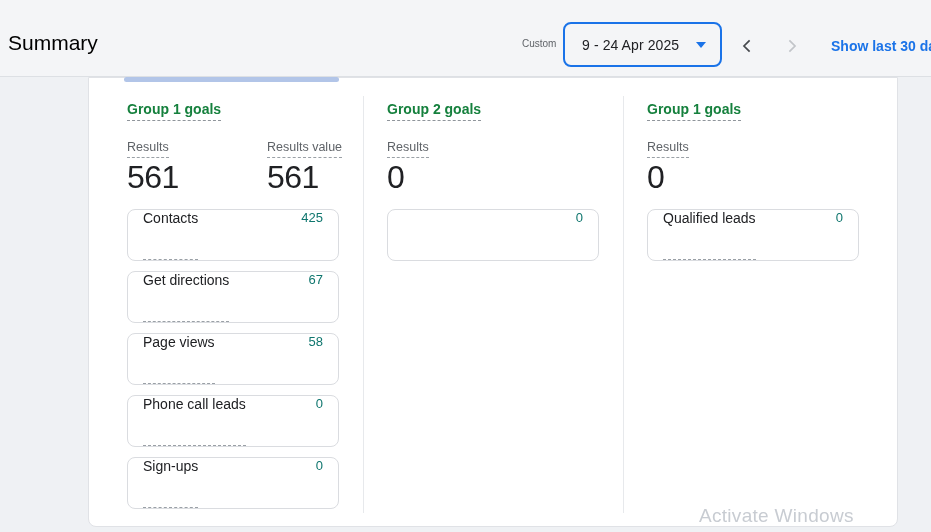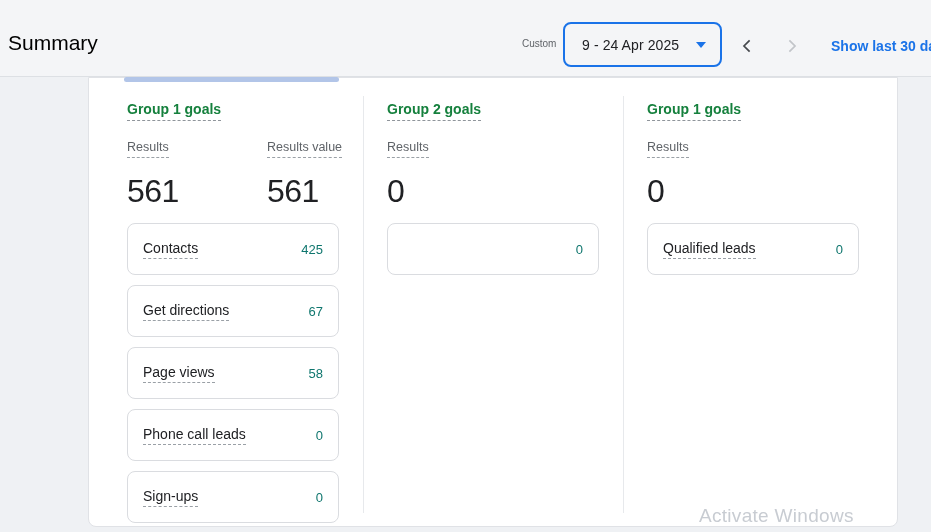--- a/index.html
+++ b/index.html
@@ -70,27 +70,27 @@
     display:inline-block;margin:0;font-size:14px;font-weight:bold;color:#15803d;
     border-bottom:1px dashed #8f959b;padding-bottom:3px;cursor:default;
   }
   .metrics{display:flex;margin-top:16px;}
   .metric{min-width:140px;}
   .mlabel{
     display:inline-block;font-size:12.5px;color:#5f6368;
     border-bottom:1px dashed #9aa0a6;padding-bottom:3px;cursor:default;
   }
   .mvalue{
-    font-size:32px;font-weight:400;color:#202124;margin-top:15px;
+    font-size:32px;font-weight:400;color:#202124;margin-top:1px;
     letter-spacing:-0.5px;
   }
   .items{margin-top:13px;}
   .gitem{
     height:52px;border:1px solid #dadce0;border-radius:8px;background:#fff;
-    display:flex;align-items:center;padding:0 15px;margin-bottom:10px;
+    display:flex;padding:0 15px;margin-bottom:10px;
     box-sizing:border-box;
   }
   .gilabel{
     font-size:14px;color:#202124;border-bottom:1px dashed #9aa0a6;
     padding-bottom:2px;cursor:default;
   }
   .givalue{margin-left:auto;font-size:13px;color:#0f766e;}
   .watermark{
     position:absolute;left:699px;top:505px;font-size:19px;
     color:#c8ccd2;letter-spacing:0.3px;

